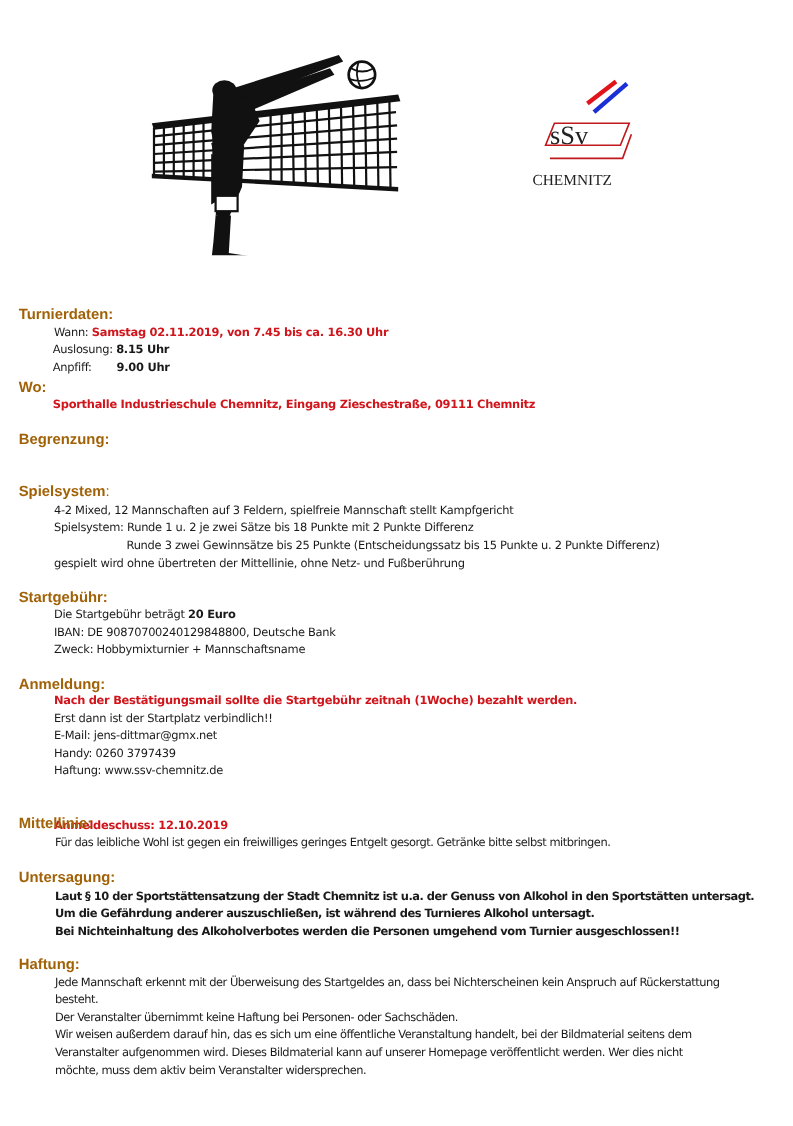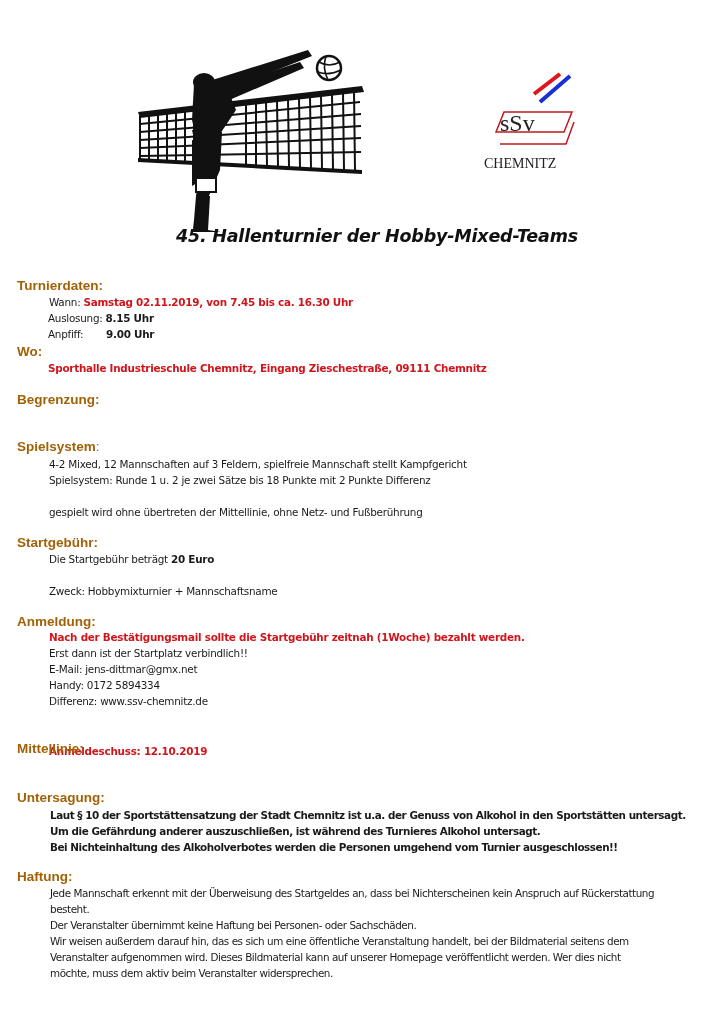--- a/index.html
+++ b/index.html
@@ -76,21 +76,20 @@
 
   <svg class="logo" viewBox="0 0 120 112">
     <line x1="60" y1="30" x2="86" y2="10" stroke="#e0141b" stroke-width="4"></line>
     <line x1="66" y1="38" x2="96" y2="12" stroke="#1a2fd6" stroke-width="4"></line>
     <path d="M30 48 L98 48 L90 68 L22 68 Z" fill="none" stroke="#c0181c" stroke-width="1.5"></path>
     <path d="M100 58 L92 80 L26 80" fill="none" stroke="#c0181c" stroke-width="1.5"></path>
     <text x="26" y="67" font-family="Liberation Serif, serif" font-size="24" fill="#222">sSv</text>
     <text x="10" y="104" font-family="Liberation Serif, serif" font-size="14" fill="#222">CHEMNITZ</text>
   </svg>
 
-  <div class="title">45. Hallenturnier der Hobby-Mixed-Teams</div>
 
   <div class="h" style="top:278px">Turnierdaten:</div>
   <div class="t" style="left:49px; top:296px">
     <span>Wann:</span>
     <span class="red">Samstag 02.11.2019, von 7.45 bis ca. 16.30 Uhr</span>
   </div>
   <div class="t" style="left:48px; top:312px">
     <span>Auslosung:</span>
     <span class="b">8.15 Uhr</span>
   </div>
@@ -102,37 +101,40 @@
   <div class="h" style="top:344px">Wo:</div>
   <div class="t red" style="left:48px; top:362px">Sporthalle Industrieschule Chemnitz, Eingang Zieschestraße, 09111 Chemnitz</div>
 
   <div class="h" style="top:392px">Begrenzung:</div>
 
   <div class="h" style="top:439px">
     <span>Spielsystem</span><span class="suffix">:</span>
   </div>
   <div class="t" style="left:49px; top:458px">4-2 Mixed, 12 Mannschaften auf 3 Feldern, spielfreie Mannschaft stellt Kampfgericht</div>
   <div class="t" style="left:49px; top:474px">Spielsystem: Runde 1 u. 2 je zwei Sätze bis 18 Punkte mit 2 Punkte Differenz</div>
+  <div class="t" style="left:115px; top:490px">Runde 3 zwei Gewinnsätze bis 25 Punkte (Entscheidungssatz bis 15 Punkte u. 2 Punkte Differenz)</div>
   <div class="t" style="left:49px; top:506px">gespielt wird ohne übertreten der Mittellinie, ohne Netz- und Fußberührung</div>
 
   <div class="h" style="top:535px">Startgebühr:</div>
   <div class="t" style="left:49px; top:553px">
     <span>Die Startgebühr beträgt </span><span class="b">20 Euro</span>
   </div>
+  <div class="t" style="left:49px; top:569px">IBAN: DE 90870700240129848800, Deutsche Bank</div>
   <div class="t" style="left:49px; top:585px">Zweck: Hobbymixturnier + Mannschaftsname</div>
 
   <div class="h" style="top:614px">Anmeldung:</div>
   <div class="t red" style="left:49px; top:631px">Nach der Bestätigungsmail sollte die Startgebühr zeitnah (1Woche) bezahlt werden.</div>
   <div class="t" style="left:49px; top:647px">Erst dann ist der Startplatz verbindlich!!</div>
   <div class="t" style="left:49px; top:663px">E-Mail: jens-dittmar@gmx.net</div>
-  <div class="t" style="left:49px; top:679px">Handy: 0172 5894334</div>
-  <div class="t" style="left:49px; top:695px">Differenz: www.ssv-chemnitz.de</div>
+  <div class="t" style="left:49px; top:679px">Handy: 0260 3797439</div>
+  <div class="t" style="left:49px; top:695px">Haftung: www.ssv-chemnitz.de</div>
   <div class="t red" style="left:49px; top:745px">Anmeldeschuss:  12.10.2019</div>
 
   <div class="h" style="top:741px">Mittellinie:</div>
+  <div class="t cond" style="left:50px; top:760px">Für das leibliche Wohl ist gegen ein freiwilliges geringes Entgelt gesorgt. Getränke bitte selbst mitbringen.</div>
 
   <div class="h" style="top:790px">Untersagung:</div>
   <div class="t b cond" style="left:50px; top:809px">Laut § 10 der Sportstättensatzung der Stadt Chemnitz ist u.a. der Genuss von Alkohol in den Sportstätten untersagt.</div>
   <div class="t b cond" style="left:50px; top:825px">Um die Gefährdung anderer auszuschließen, ist während des Turnieres Alkohol untersagt.</div>
   <div class="t b cond" style="left:50px; top:841px">Bei Nichteinhaltung des Alkoholverbotes werden die Personen umgehend vom Turnier ausgeschlossen!!</div>
 
   <div class="h" style="top:869px">Haftung:</div>
   <div class="t cond" style="left:50px; top:887px">Jede Mannschaft erkennt mit der Überweisung des Startgeldes an, dass bei Nichterscheinen kein Anspruch auf Rückerstattung</div>
   <div class="t cond" style="left:50px; top:903px">besteht.</div>
   <div class="t cond" style="left:50px; top:919px">Der Veranstalter übernimmt keine Haftung bei Personen- oder Sachschäden.</div>

